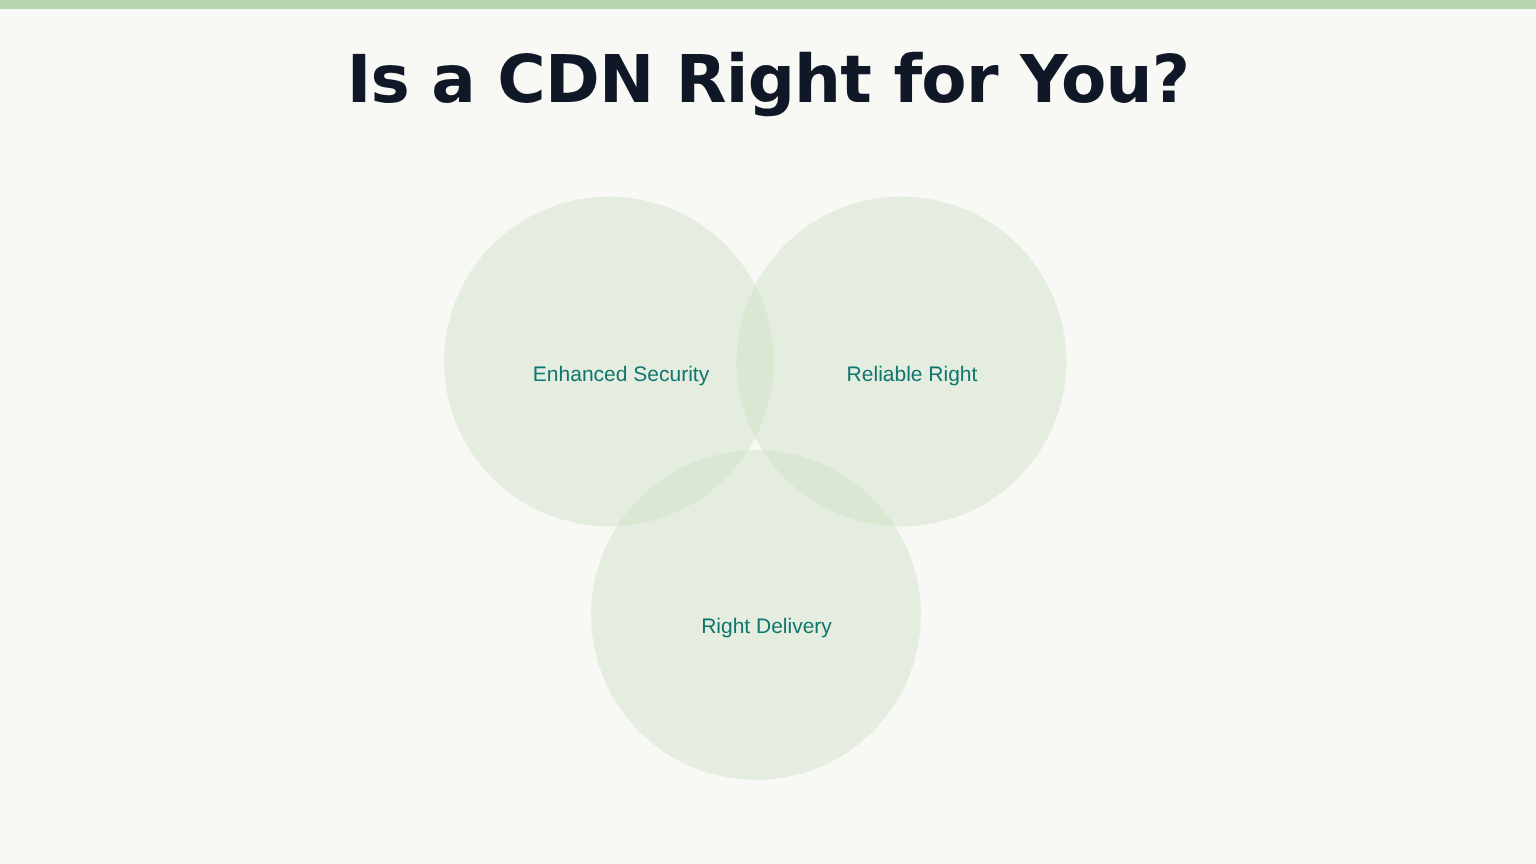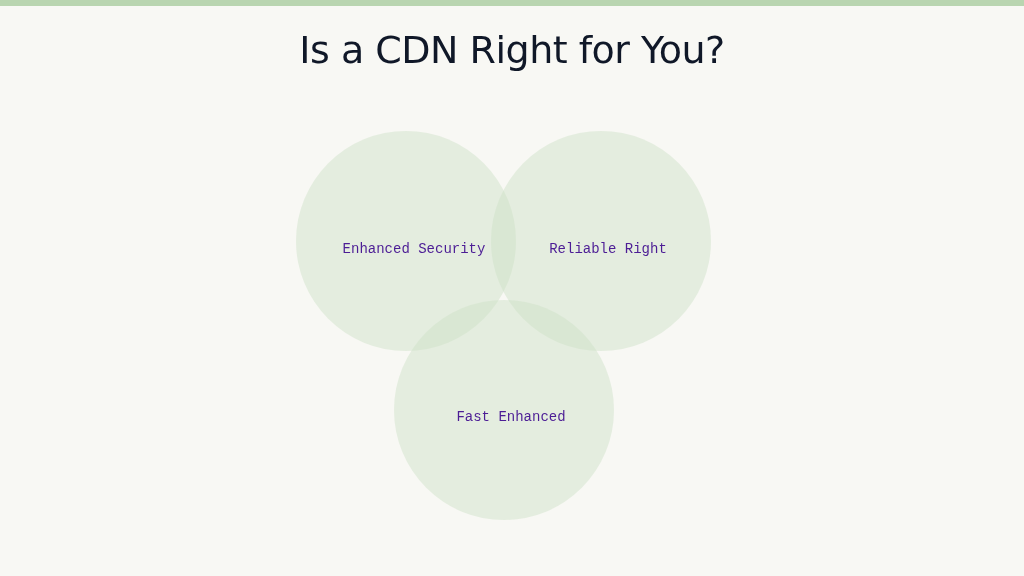--- a/index.html
+++ b/index.html
@@ -1,26 +1,26 @@
 <!DOCTYPE html>
 <html><head>
 <meta charset="utf-8">
 <style>
   html,body{margin:0;padding:0;}
   body{width:1024px;height:576px;background:#f8f8f4;position:relative;overflow:hidden;font-family:"DejaVu Sans",sans-serif;}
   .topbar{position:absolute;left:0;top:0;width:1024px;height:6px;background:#b9d5b0;}
-  .title{position:absolute;left:0;top:28px;width:1024px;text-align:center;font-family:"DejaVu Sans",sans-serif;font-size:38px;font-weight:normal;color:#101828;letter-spacing:-0.5px;}
+  .title{position:absolute;left:0;top:28px;width:1024px;text-align:center;font-family:"DejaVu Sans",sans-serif;font-size:44px;font-weight:bold;color:#101828;letter-spacing:-0.5px;}
   .circle{position:absolute;width:220px;height:220px;border-radius:50%;background:rgba(205,225,198,0.45);}
-  .label{position:absolute;font-family:Liberation Mono, monospace;font-size:14px;color:#4c1d95;white-space:nowrap;transform:translate(-50%,-50%);}
+  .label{position:absolute;font-family:Liberation Sans, sans-serif;font-size:14px;color:#0f766e;white-space:nowrap;transform:translate(-50%,-50%);}
 </style>
 </head>
 <body>
 
 <div class="topbar"></div>
 <h1 class="title" style="margin:0;">Is a CDN Right for You?</h1>
 
 <div class="circle" style="left:296px;top:131px;"></div>
 <div class="circle" style="left:491px;top:131px;"></div>
 <div class="circle" style="left:394px;top:300px;"></div>
 
 <div class="label" style="left:414px;top:249px;">Enhanced Security</div>
 <div class="label" style="left:608px;top:249px;">Reliable Right</div>
-<div class="label" style="left:511px;top:417px;">Fast Enhanced</div>
+<div class="label" style="left:511px;top:417px;">Right Delivery</div>
 
 </body></html>

